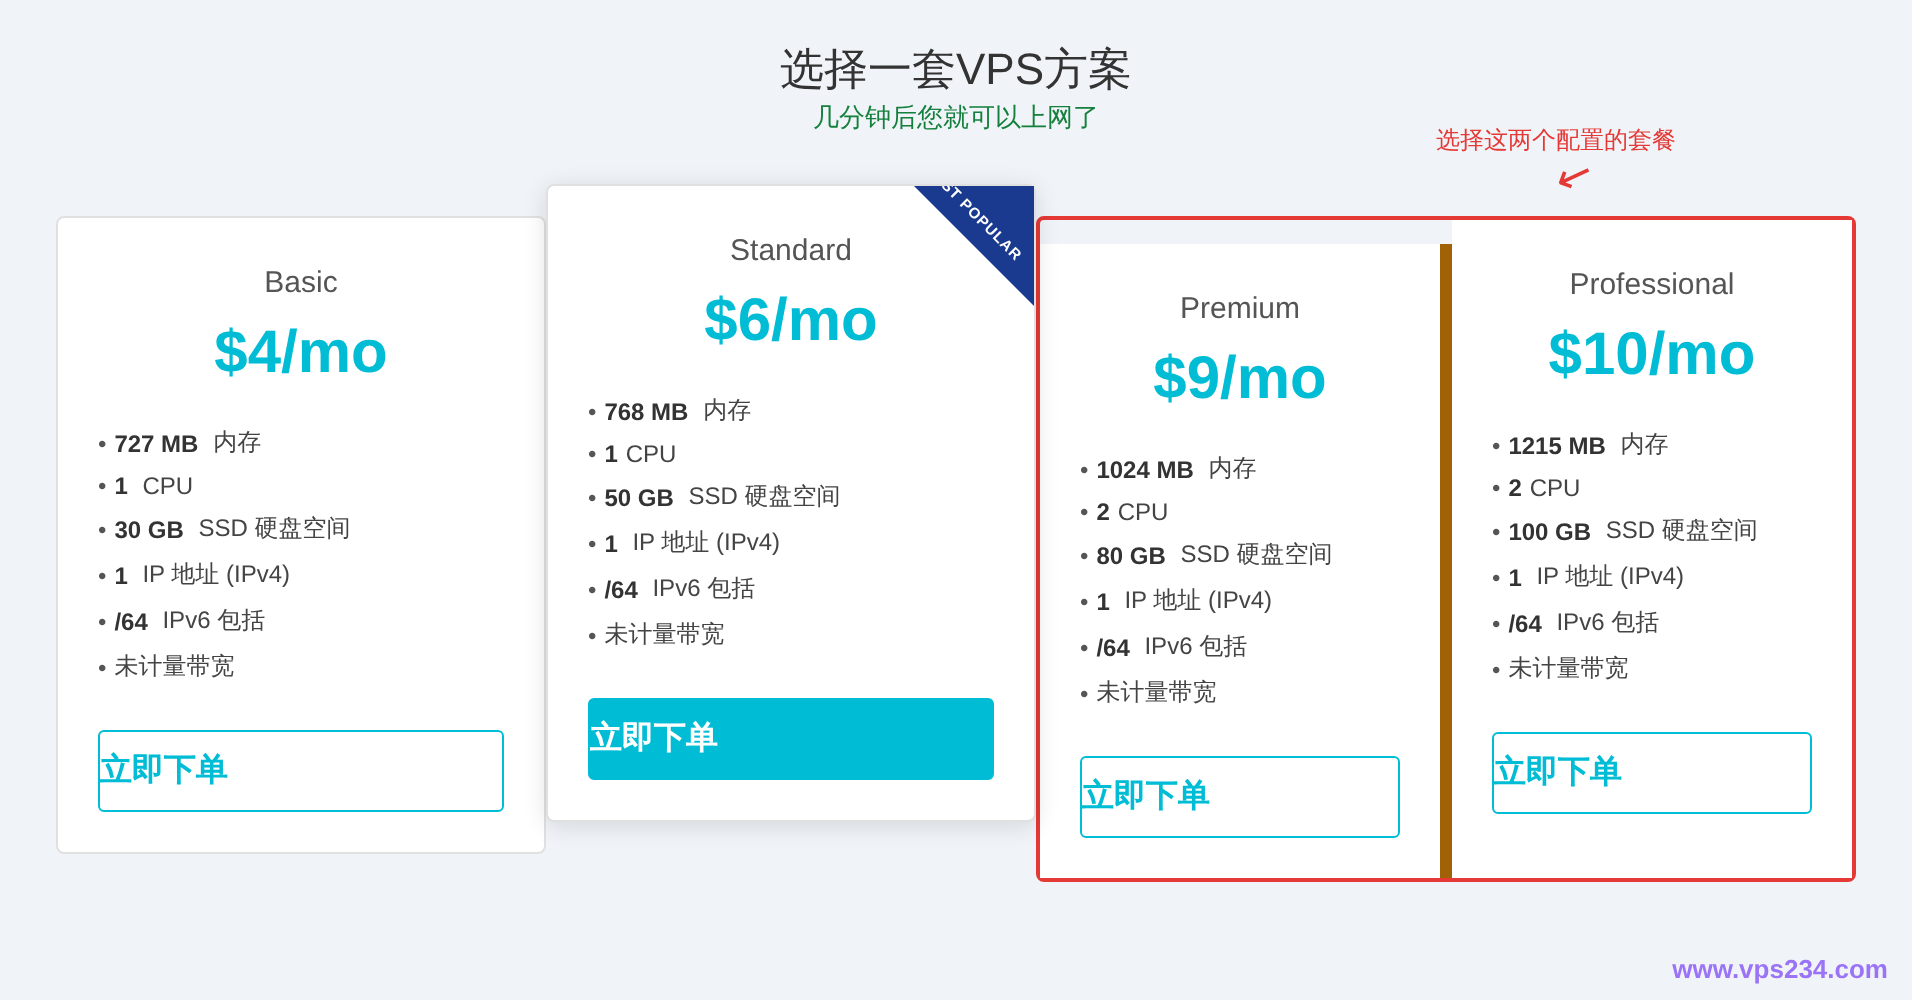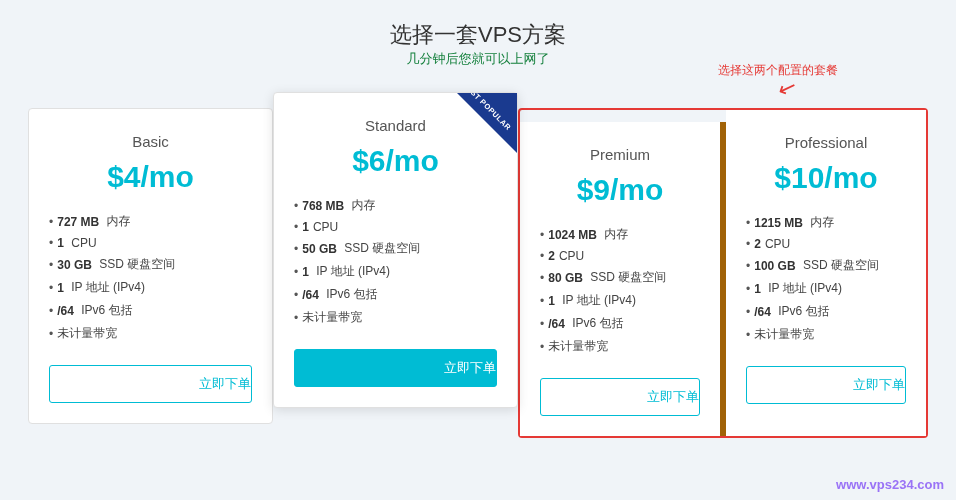--- a/index.html
+++ b/index.html
@@ -129,25 +129,25 @@
       flex-shrink: 0;
     }
     .plan-features li strong {
       font-weight: bold;
       color: #333;
     }
     .btn-order {
       display: block;
       width: 100%;
       padding: 9px 0;
-      text-align: right;
+      text-align: left;
       border-radius: 3px;
-      font-size: 13px;
+      font-size: 16px;
       cursor: pointer;
-      font-weight: normal;
+      font-weight: bold;
     }
     .btn-outline {
       background: #fff;
       border: 1px solid #00bcd4;
       color: #00bcd4;
     }
     .btn-filled {
       background: #00bcd4;
       border: 1px solid #00bcd4;
       color: #fff;

